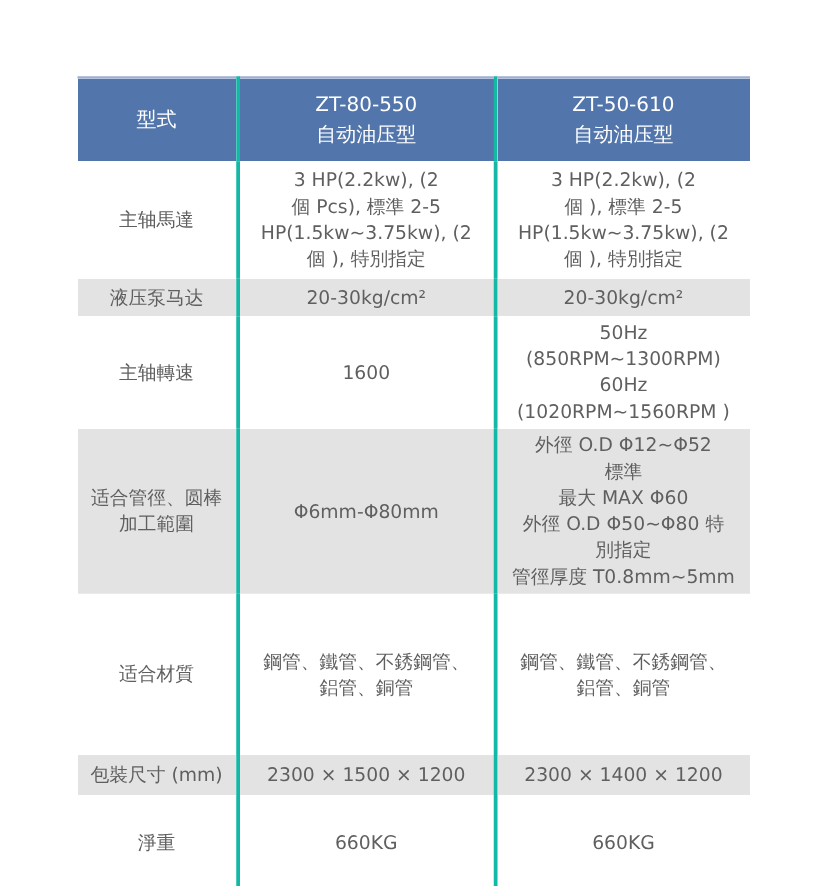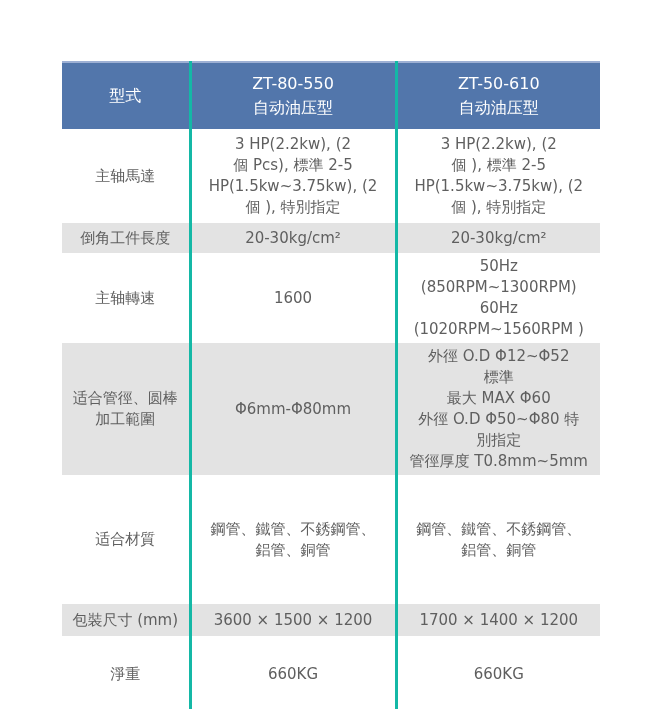--- a/index.html
+++ b/index.html
@@ -85,21 +85,21 @@
         <td>3 HP(2.2kw), (2
 個 Pcs), 標準 2-5
 HP(1.5kw~3.75kw), (2
 個 ), 特別指定</td>
         <td>3 HP(2.2kw), (2
 個 ), 標準 2-5
 HP(1.5kw~3.75kw), (2
 個 ), 特別指定</td>
       </tr>
       <tr>
-        <td>倒角工件長度</td>
+        <td>液压泵马达</td>
         <td>20-30kg/cm²</td>
         <td>20-30kg/cm²</td>
       </tr>
       <tr>
         <td>主轴轉速</td>
         <td>1600</td>
         <td>50Hz
 (850RPM~1300RPM)
 60Hz
 (1020RPM~1560RPM )</td>
@@ -117,22 +117,22 @@
       </tr>
       <tr>
         <td>适合材質</td>
         <td>鋼管、鐵管、不銹鋼管、
 鋁管、銅管</td>
         <td>鋼管、鐵管、不銹鋼管、
 鋁管、銅管</td>
       </tr>
       <tr>
         <td>包裝尺寸 (mm)</td>
-        <td>3600 × 1500 × 1200</td>
-        <td>1700 × 1400 × 1200</td>
+        <td>2300 × 1500 × 1200</td>
+        <td>2300 × 1400 × 1200</td>
       </tr>
       <tr>
         <td>淨重</td>
         <td>660KG</td>
         <td>660KG</td>
       </tr>
       <tr>
         <td>毛重</td>
         <td>700KG</td>
         <td>700KG</td>

